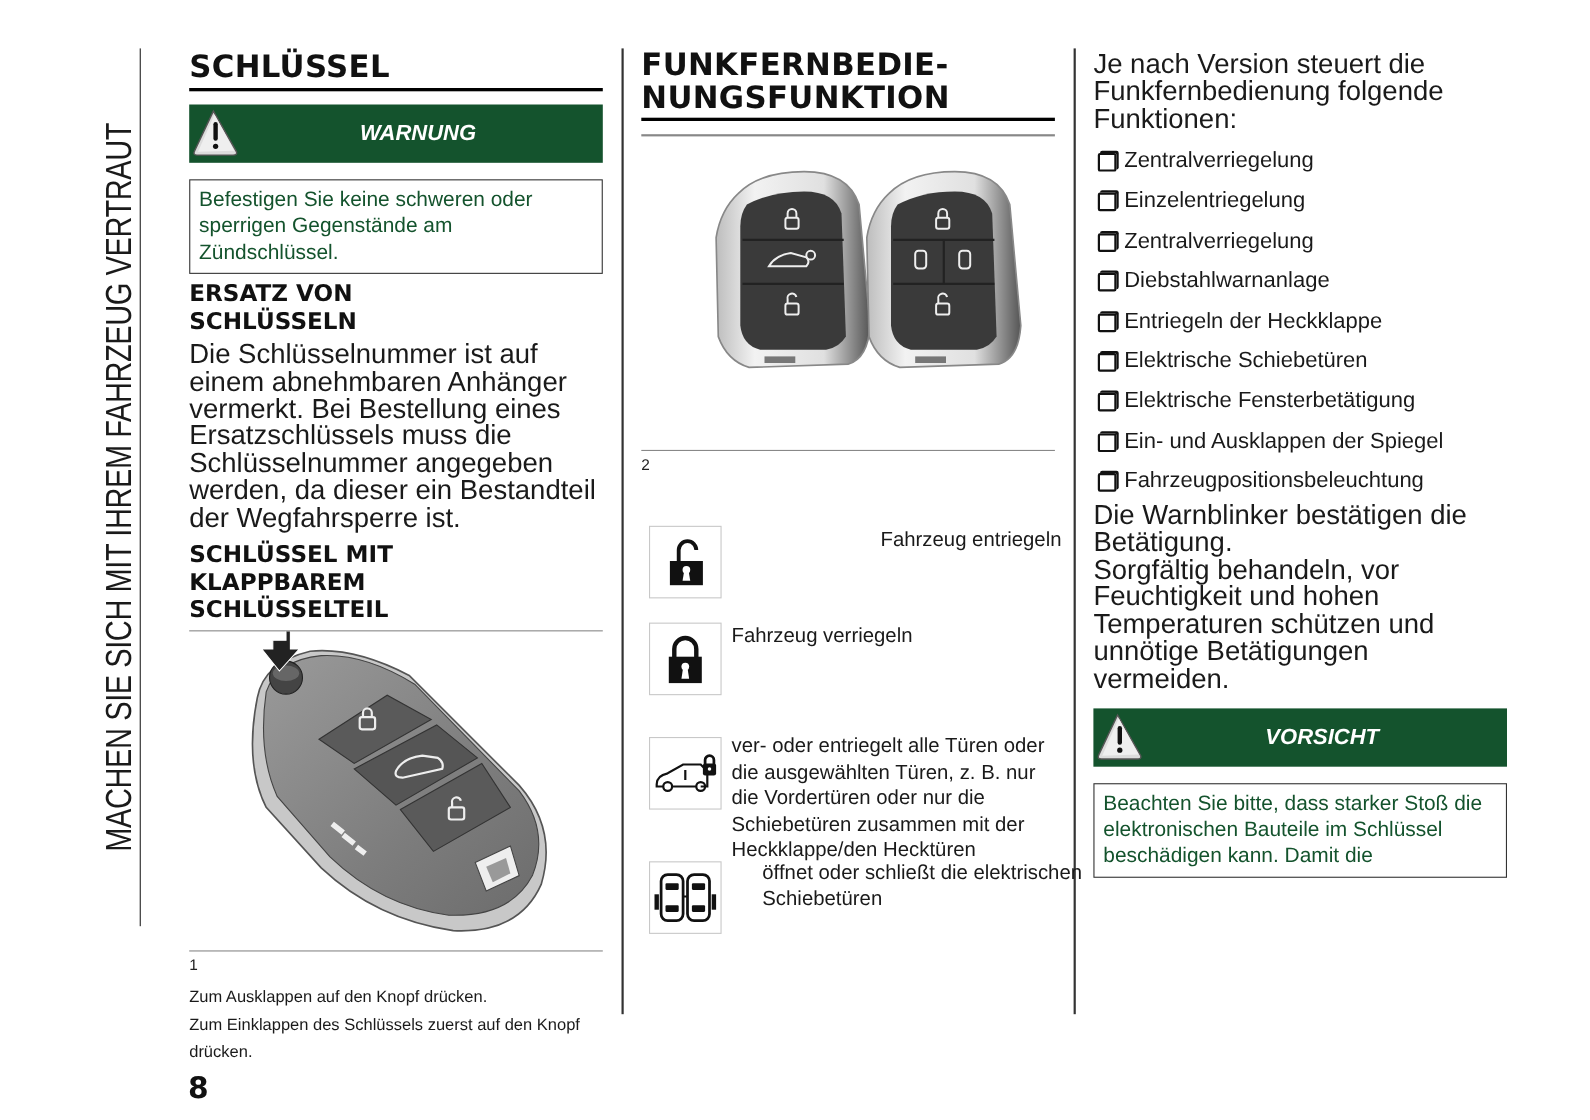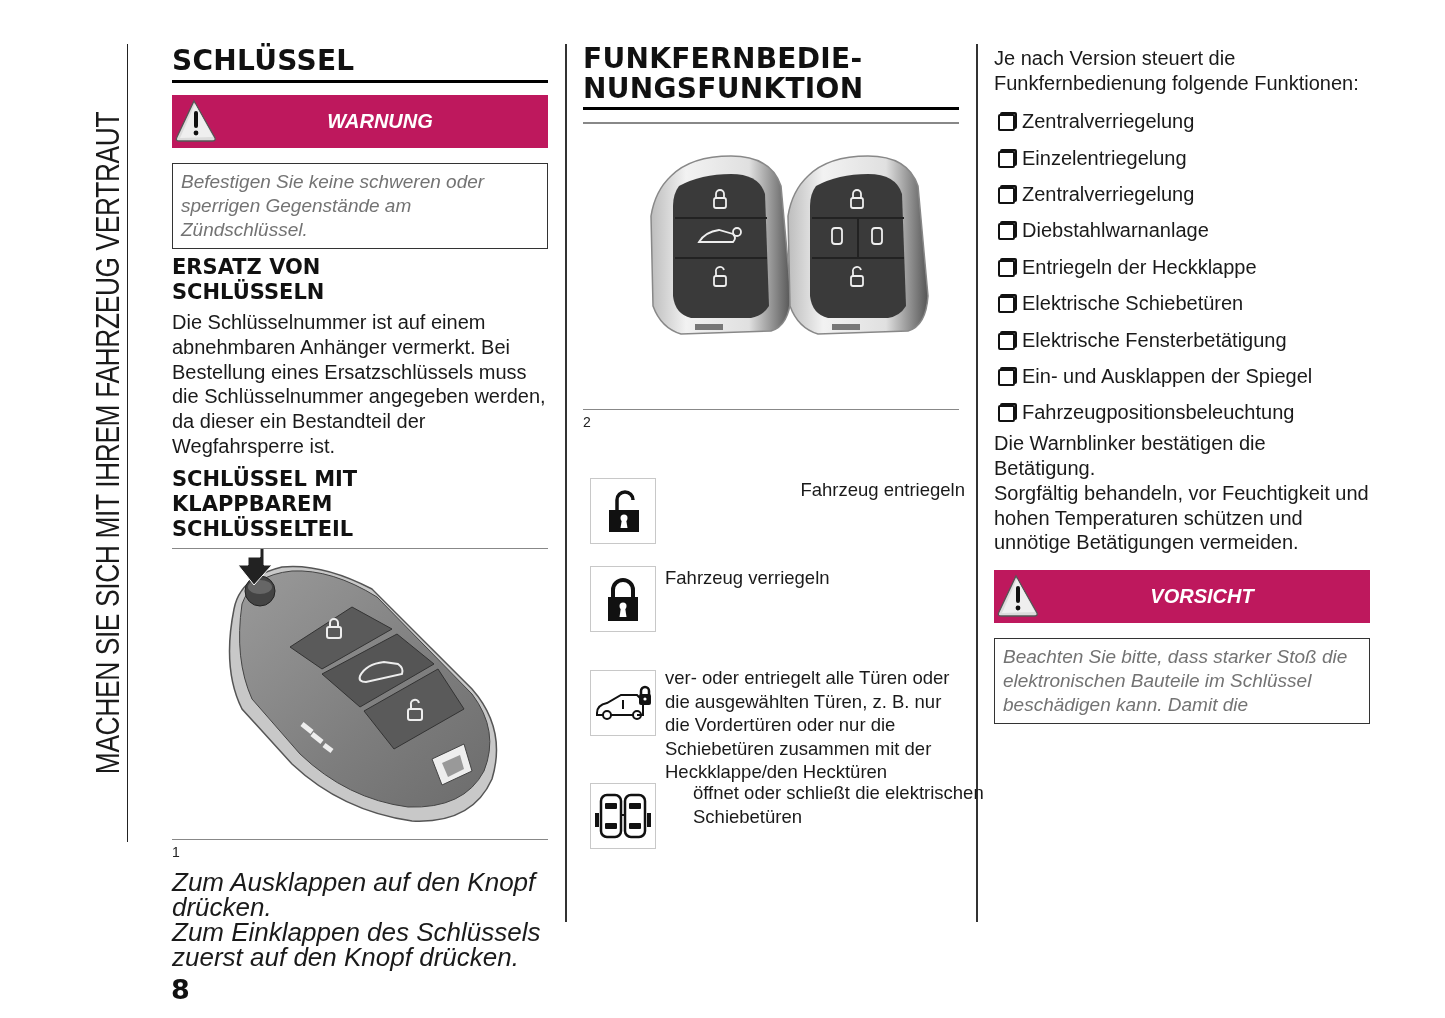--- a/index.html
+++ b/index.html
@@ -31,34 +31,34 @@
   .h1 {
     font-family: "DejaVu Sans", sans-serif; font-weight: 900; font-size: 28px; line-height: 30px;
     letter-spacing: 0.3px; color: #111; text-transform: uppercase;
     font-stretch: expanded;
   }
   .h1.main { padding-top: 4px; padding-bottom: 4px; border-bottom: 3px solid #000000; }
   .h2 {
     font-family: "DejaVu Sans", sans-serif; font-weight: 700; font-size: 21px; line-height: 25px;
     color: #111; text-transform: uppercase;
   }
-  .p { font-size: 20px; line-height: 24.8px; color: #1a1a1a; }
+  .p { font-size: 25px; line-height: 24.8px; color: #1a1a1a; }
 
   .alert-band {
-    position: relative; background: #be185d; height: 53px; margin-top: 12px;
+    position: relative; background: #14532d; height: 53px; margin-top: 12px;
   }
   .alert-band .label {
     position: absolute; left: 0; right: 0; top: 0; height: 53px; line-height: 53px;
     text-align: center; padding-left: 40px;
     font-style: italic; font-weight: bold; font-size: 20px; color: #ffffff;
   }
   .alert-band .tri { position: absolute; left: 2px; top: 3px; width: 44px; height: 46px; }
   .alert-box {
     border: 1.5px solid #333; margin-top: 15px; padding: 6px 8px 6px 8px;
-    font-style: italic; font-size: 19px; line-height: 24px; color: #737373;
+    font-size: 19px; line-height: 24px; color: #14532d;
   }
 
   .fig-rule { height: 1.5px; background: #888; }
   .fig-num { font-size: 14px; color: #222; margin-top: 4px; }
 
   .icon-row { position: absolute; left: 590px; display: flex; }
   .icon-box {
     width: 66px; height: 66px; border: 1.5px solid #c8c8c8; flex: 0 0 auto;
     display: flex; align-items: center; justify-content: center; background: #fff;
   }
@@ -135,21 +135,21 @@
     <circle cx="88" cy="42" r="15" fill="#444" stroke="#222"></circle>
     <ellipse cx="88" cy="38" rx="12" ry="7" fill="#666"></ellipse>
     <path d="M76 8 L88 8 L88 -2 L92 -2 L92 16 L100 16 L82 36 L66 16 L76 16 Z" fill="#222" stroke="#fff" stroke-width="1"></path>
     <path d="M260 210 L292 195 L300 222 L270 236 Z" fill="#eee" stroke="#444"></path>
     <path d="M270 214 L288 206 L292 220 L276 228 Z" fill="#999"></path>
     <path d="M130 175 l10 8 M140 185 l10 8 M152 196 l8 6" stroke="#eee" stroke-width="5"></path>
   </svg>
   <div class="fig-rule"></div>
   <div class="fig-num">1</div>
 
-  <div class="p" style="margin-top:10px; font-size:26px;font-style:italic;">
+  <div class="p" style="margin-top:10px; font-size:15px;">
     <div>Zum Ausklappen auf den Knopf drücken.</div>
     <div>Zum Einklappen des Schlüssels zuerst auf den Knopf drücken.</div>
   </div>
 </div>
 
 <div class="col col2">
   <div class="h1 main" style="padding-top:4px; padding-bottom:3px;">
     <div>FUNKFERNBEDIE-</div>
     <div>NUNGSFUNKTION</div>
   </div>

